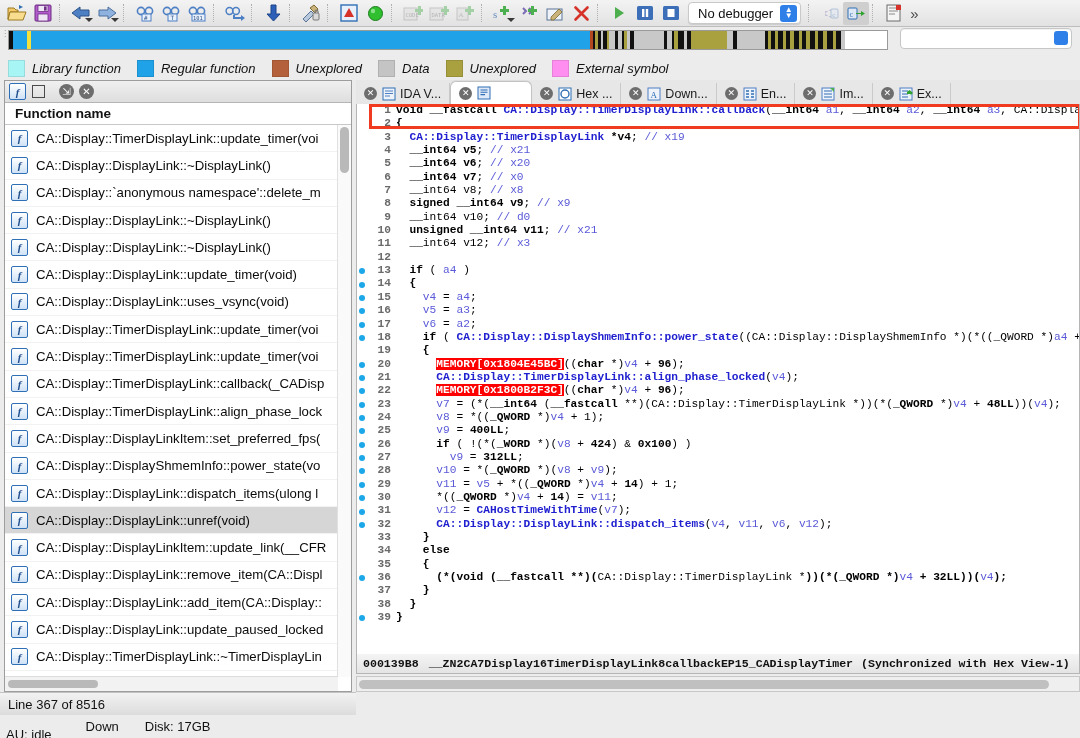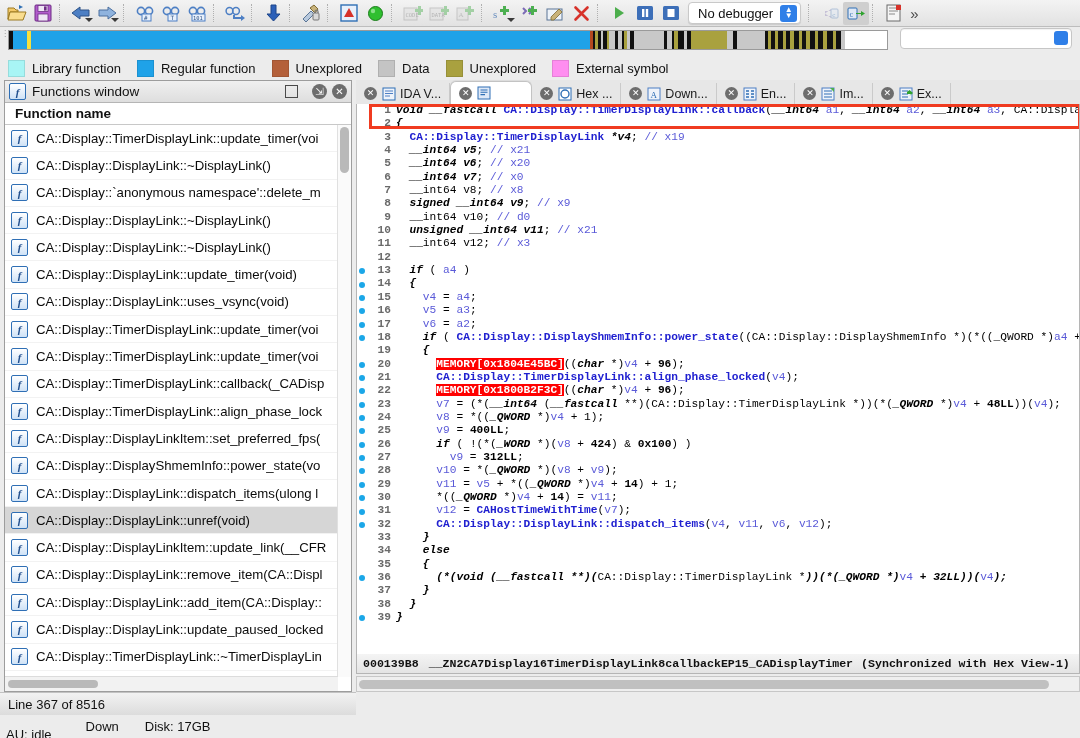--- a/index.html
+++ b/index.html
@@ -68,21 +68,21 @@
     position:absolute;right:3px;top:2px;width:14px;height:14px;border-radius:3px;
     background:#2f7fe8;
   }
 
   
   .legend{
     position:absolute;left:0;top:57px;width:1080px;height:23px;
     display:flex;align-items:center;padding-left:8px;box-sizing:border-box;
     font-size:13px;color:#111;
   }
-  .lg-item{display:flex;align-items:center;margin-right:16px;}
+  .lg-item{display:flex;align-items:center;margin-right:16px;font-style:italic;}
   .lg-sw{width:15px;height:15px;margin-right:7px;border:1px solid rgba(0,0,0,.10);}
 
   
   .funcwin{
     position:absolute;left:4px;top:80px;width:348px;height:612px;
     background:#fff;border:1px solid #9d9d9d;box-sizing:border-box;
   }
   .fw-title{
     height:22px;background:linear-gradient(#f0f0f0,#dedede);
     border-bottom:1px solid #b5b5b5;display:flex;align-items:center;
@@ -170,21 +170,21 @@
   .dot{width:12px;flex:0 0 auto;position:relative;}
   .dot.on::before{
     content:"";position:absolute;left:2px;top:4.2px;width:6px;height:6px;
     border-radius:50%;background:#1ba7e8;
   }
   .num{
     width:22px;flex:0 0 auto;text-align:right;color:#6a6a6a;
     font-weight:bold;padding-right:5px;
   }
   .src{flex:1 1 auto;color:#000;overflow:hidden;}
-  .kw{color:#000;font-weight:bold;font-style:italic;}
+  .kw{color:#000;font-weight:bold;}
   .typ{color:#000;}
   .fn{color:#2020d0;font-weight:bold;}
   .var{color:#5a5ad8;}
   .cmt{color:#5a5ad8;}
   .num2{color:#000;font-weight:bold;}
   .hl{background:#ff0000;color:#ffffff;font-weight:bold;}
   .redbox{
     position:absolute;left:12px;top:0px;width:712px;height:25px;
     border:3px solid #f03b20;box-sizing:border-box;pointer-events:none;
   }
@@ -515,21 +515,20 @@
       </div>
       <div class="lg-item">
         <span class="lg-sw" style="background: rgb(255, 142, 240);"></span>
         <span>External symbol</span>
       </div>
     </div>
 
   <div class="funcwin">
     <div class="fw-title">
       <div class="fw-ficon">f</div>
-      <div class="fw-name">Functions window</div>
       <div class="fw-sqr"></div>
       <div class="fw-cbtn">⇲</div>
       <div class="fw-cbtn">✕</div>
     </div>
     <div class="fw-colhdr">Function name</div>
     <div class="fw-list" id="fwlist">
         <div class="fw-row">
           <span class="ico">f</span>
           <span class="txt">CA::Display::TimerDisplayLink::update_timer(voi</span>
         </div>

